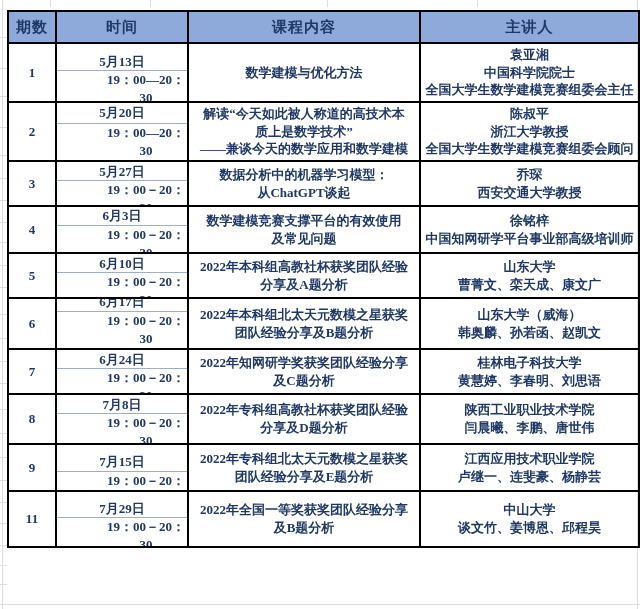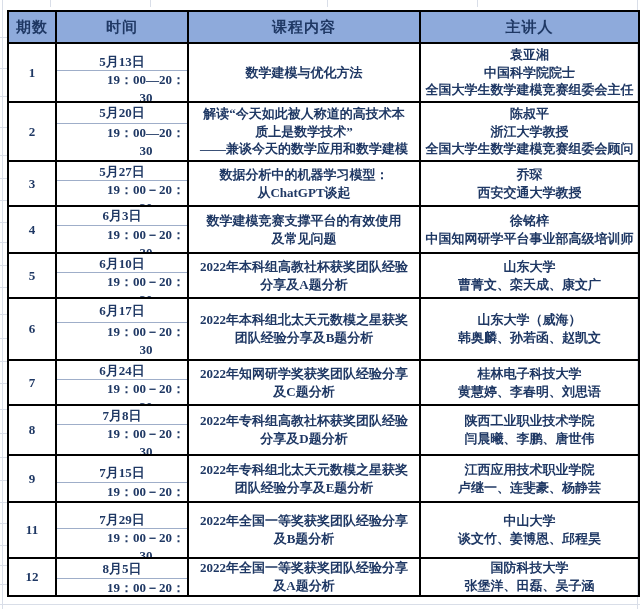--- a/index.html
+++ b/index.html
@@ -181,21 +181,21 @@
             <div class="line">分享及A题分析</div>
           </td>
       <td class="col-speaker">
             <div class="line">山东大学</div>
             <div class="line">曹菁文、栾天成、康文广</div>
           </td>
     </tr>
         <tr style="height: 51px;">
       <td class="col-index">6</td>
       <td class="col-time">
-        <div class="time-wrap" style="height: 60px; justify-content: flex-end;">
+        <div class="time-wrap" style="height: 48px; justify-content: flex-end;">
           <div class="date">6月17日</div>
           <div class="clock">19：00－20：30</div>
         </div>
       </td>
       <td class="col-content">
             <div class="line">2022年本科组北太天元数模之星获奖</div>
             <div class="line">团队经验分享及B题分析</div>
           </td>
       <td class="col-speaker">
             <div class="line">山东大学（威海）</div>
@@ -263,33 +263,16 @@
       </td>
       <td class="col-content">
             <div class="line">2022年全国一等奖获奖团队经验分享</div>
             <div class="line">及B题分析</div>
           </td>
       <td class="col-speaker">
             <div class="line">中山大学</div>
             <div class="line">谈文竹、姜博恩、邱程昊</div>
           </td>
     </tr>
-        <tr style="height: 36px;">
-      <td class="col-index">12</td>
-      <td class="col-time">
-        <div class="time-wrap" style="height: 33px;">
-          <div class="date">8月5日</div>
-          <div class="clock">19：00－20：30</div>
-        </div>
-      </td>
-      <td class="col-content">
-            <div class="line">2022年全国一等奖获奖团队经验分享</div>
-            <div class="line">及A题分析</div>
-          </td>
-      <td class="col-speaker">
-            <div class="line">国防科技大学</div>
-            <div class="line">张堡洋、田磊、吴子涵</div>
-          </td>
-    </tr>
       </tbody>
   </table>
 
 </div>
 
 </body></html>

